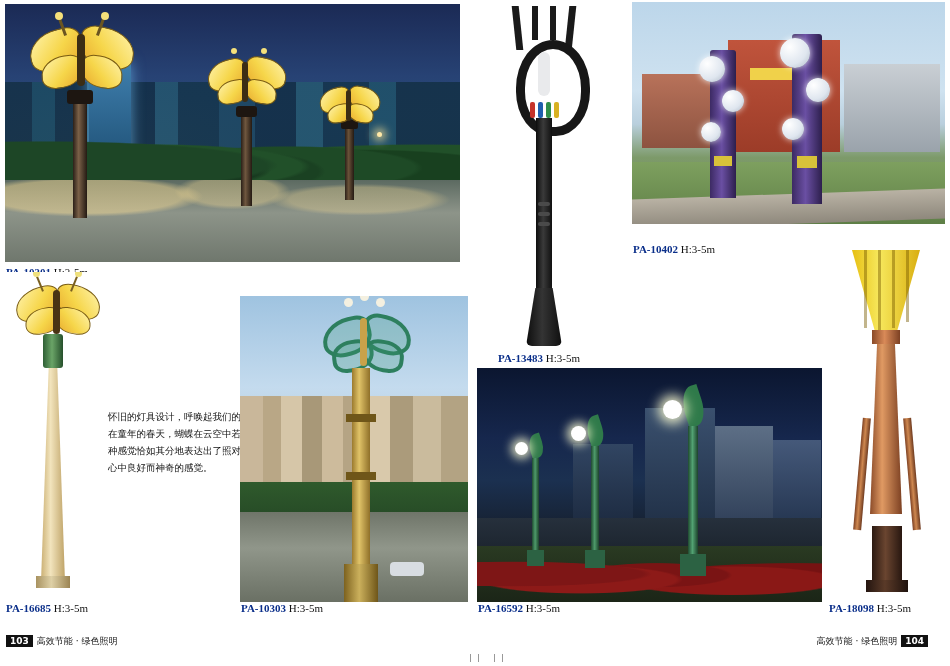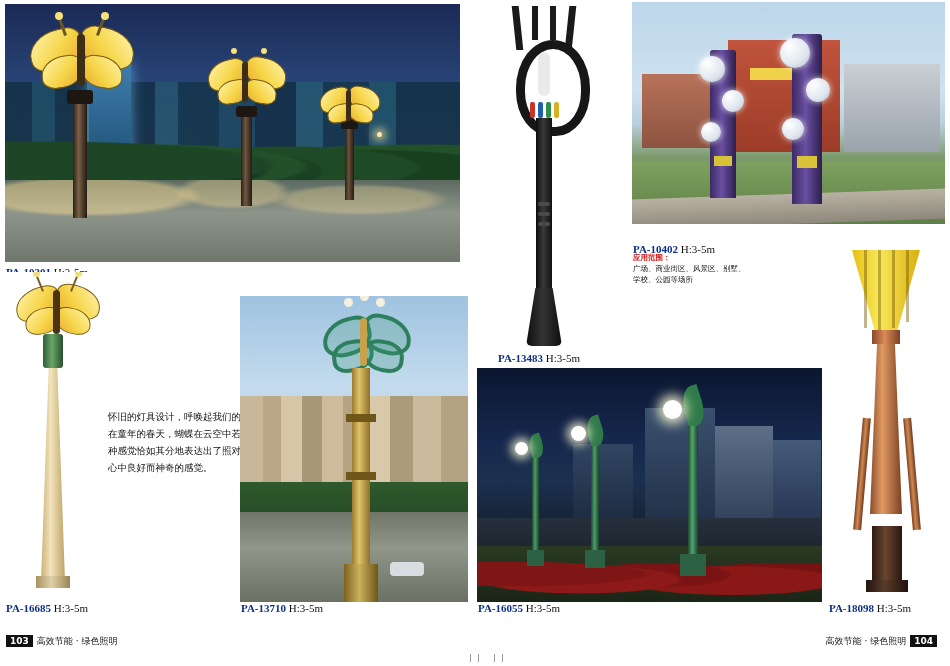--- a/index.html
+++ b/index.html
@@ -205,21 +205,21 @@
   .folio {
     position:absolute; bottom: 18px;
     font-size: 9px; color:#111;
     font-family:"DejaVu Sans", sans-serif;
   }
   .folio .num {
     display:inline-block;
     background:#111; color:#fff; padding:1px 4px; margin-right:4px;
     font-weight:bold;
   }
-  .folio.right .num { margin-right:7px; margin-left:4px; }
+  .folio.right .num { margin-right:16px; margin-left:4px; }
   .crop-marks {
     position:absolute; left:470px; bottom:4px; width:40px; height:8px;
   }
   .crop-marks i {
     position:absolute; top:0; width:1px; height:8px; background:#999;
   }
 </style>
 </head>
 <body>
 
@@ -329,25 +329,20 @@
       <div class="ball" style="left:14px; top:44px; width:24px; height:24px;"></div>
       <div class="ball" style="left:-10px; top:84px; width:22px; height:22px;"></div>
       <div style="position:absolute;left:5px;top:122px;width:20px;height:12px;background:#d8c23a;"></div>
     </div>
   </div>
   <div class="caption" style="left:633px; top:243px;">
     <span>PA-10402</span> <span class="dim">H:3-5m</span>
   </div>
 
   <div id="specs">
-    <div class="grp">
-      <div class="head">应用范围：</div>
-      <div class="body">广场、商业街区、风景区、别墅、</div>
-      <div class="body">学校、公园等场所</div>
-    </div>
   </div>
 
   <div class="panel" id="photo-10302">
     <div>
       <div class="butterfly" style="left:6px; top:8px; width:92px; height:58px;">
         <div class="bw" style="left:4px;  top:8px;  width:44px; height:30px; transform:rotate(-16deg);"></div>
         <div class="bw" style="left:44px; top:6px;  width:44px; height:30px; transform:rotate(14deg) scaleX(-1);"></div>
         <div class="bw" style="left:14px; top:28px; width:34px; height:24px; transform:rotate(-8deg);"></div>
         <div class="bw" style="left:44px; top:28px; width:34px; height:24px; transform:rotate(8deg) scaleX(-1);"></div>
         <div style="position:absolute;left:42px;top:10px;width:7px;height:44px;background:#4a3414;border-radius:4px;"></div>
@@ -388,21 +383,21 @@
         <div style="position:absolute;left:56px;top:-10px;width:9px;height:9px;border-radius:50%;background:#f4f0e0;"></div>
         <div style="position:absolute;left:40px;top:-16px;width:9px;height:9px;border-radius:50%;background:#f4f0e0;"></div>
       </div>
       <div style="position:absolute;left:112px;top:72px;width:18px;height:200px;background:linear-gradient(90deg,#9b7a2e,#e0c368 40%,#8f7029);"></div>
       <div style="position:absolute;left:104px;top:268px;width:34px;height:38px;background:linear-gradient(90deg,#7d621f,#cbb05c 45%,#6f5619);"></div>
       <div style="position:absolute;left:106px;top:118px;width:30px;height:8px;background:#6f5619;"></div>
       <div style="position:absolute;left:106px;top:176px;width:30px;height:8px;background:#6f5619;"></div>
     </div>
   </div>
   <div class="caption" style="left:241px; top:602px;">
-    <span>PA-13710</span> <span class="dim">H:3-5m</span>
+    <span>PA-10303</span> <span class="dim">H:3-5m</span>
   </div>
 
   <div class="panel" id="photo-10403">
     <div class="bldg" style="left:168px; top:40px; width:70px; height:112px; background:linear-gradient(#3a506e,#223249);"></div>
     <div class="bldg" style="left:238px; top:58px; width:58px; height:96px; background:linear-gradient(#5d6f86,#31415a);"></div>
     <div class="bldg" style="left:296px; top:72px; width:48px; height:84px; background:linear-gradient(#45597a,#253651);"></div>
     <div class="bldg" style="left:96px; top:76px; width:60px; height:80px; background:linear-gradient(#314562,#1d2b41);"></div>
     <div style="position:absolute;left:0;top:150px;width:100%;height:40px;background:linear-gradient(#26303c,#1a222c);"></div>
     <div class="flowers"></div>
 
@@ -419,21 +414,21 @@
       <div style="position:absolute;left:108px;top:182px;width:20px;height:18px;background:#2c6243;"></div>
     </div>
     <div>
       <div style="position:absolute;left:206px;top:18px;width:20px;height:40px;background:#2f7a4a;border-radius:70% 0 60% 0;transform:rotate(-18deg);"></div>
       <div style="position:absolute;left:186px;top:32px;width:19px;height:19px;border-radius:50%;background:#fff;box-shadow:0 0 12px 5px rgba(255,255,210,.85);"></div>
       <div style="position:absolute;left:211px;top:58px;width:10px;height:132px;background:linear-gradient(90deg,#1f4a30,#52a272 45%,#1c422b);"></div>
       <div style="position:absolute;left:203px;top:186px;width:26px;height:22px;background:#2c6243;"></div>
     </div>
   </div>
   <div class="caption" style="left:478px; top:602px;">
-    <span>PA-16055</span> <span class="dim">H:3-5m</span>
+    <span>PA-16592</span> <span class="dim">H:3-5m</span>
   </div>
 
   <div class="panel" id="photo-10404">
     <div>
 
       <div style="position:absolute;left:24px;top:10px;width:68px;height:82px;
                   background:linear-gradient(90deg,#e6bf12,#f7e85c 40%,#d9ae10);
                   clip-path:polygon(0 0, 100% 0, 66% 100%, 34% 100%);"></div>
       <div style="position:absolute;left:36px;top:10px;width:3px;height:78px;background:rgba(120,90,0,.45);"></div>
       <div style="position:absolute;left:50px;top:10px;width:3px;height:80px;background:rgba(120,90,0,.45);"></div>

